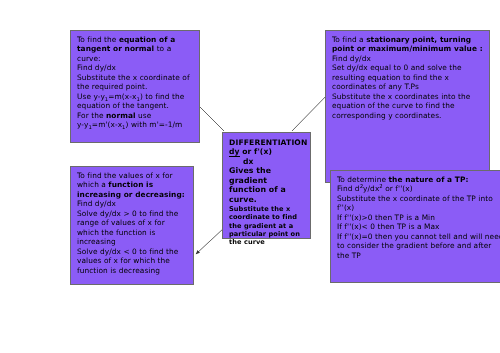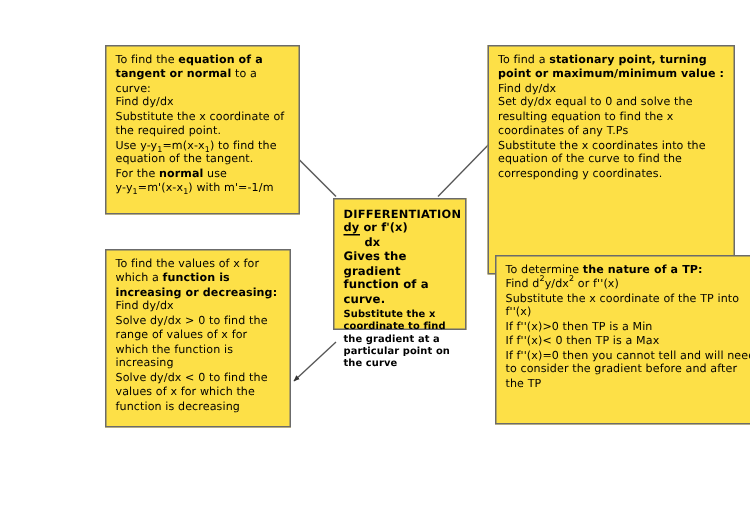--- a/index.html
+++ b/index.html
@@ -26,41 +26,41 @@
     left: 0;
     top: 0;
     width: 500px;
     height: 353px;
     pointer-events: none;
   }
   .box {
     position: absolute;
     box-sizing: border-box;
     border: 1px solid #6b6b6b;
-    background: #fde047;
+    background: #8b5cf6;
     padding: 4px 5px 4px 6px;
     font-size: 7.4px;
     line-height: 1.28;
     letter-spacing: 0.01em;
     white-space: normal;
   }
   .box p {
     margin: 0;
   }
   .b-bold { font-weight: bold; }
 
   
   #box-tangent-normal {
     left: 70px;  top: 30px;  width: 130px; height: 113px;
   }
   #box-stationary-point {
     left: 325px; top: 30px;  width: 165px; height: 153px;
   }
   #box-differentiation {
-    left: 222px; top: 132px; width: 89px;  height: 88px;
+    left: 222px; top: 132px; width: 89px;  height: 107px;
     padding: 5px 4px 4px 6px;
     line-height: 1.22;
   }
   #box-increasing-decreasing {
     left: 70px;  top: 166px; width: 124px; height: 119px;
   }
   #box-nature-tp {
     left: 330px; top: 170px; width: 180px; height: 113px;
   }
 

